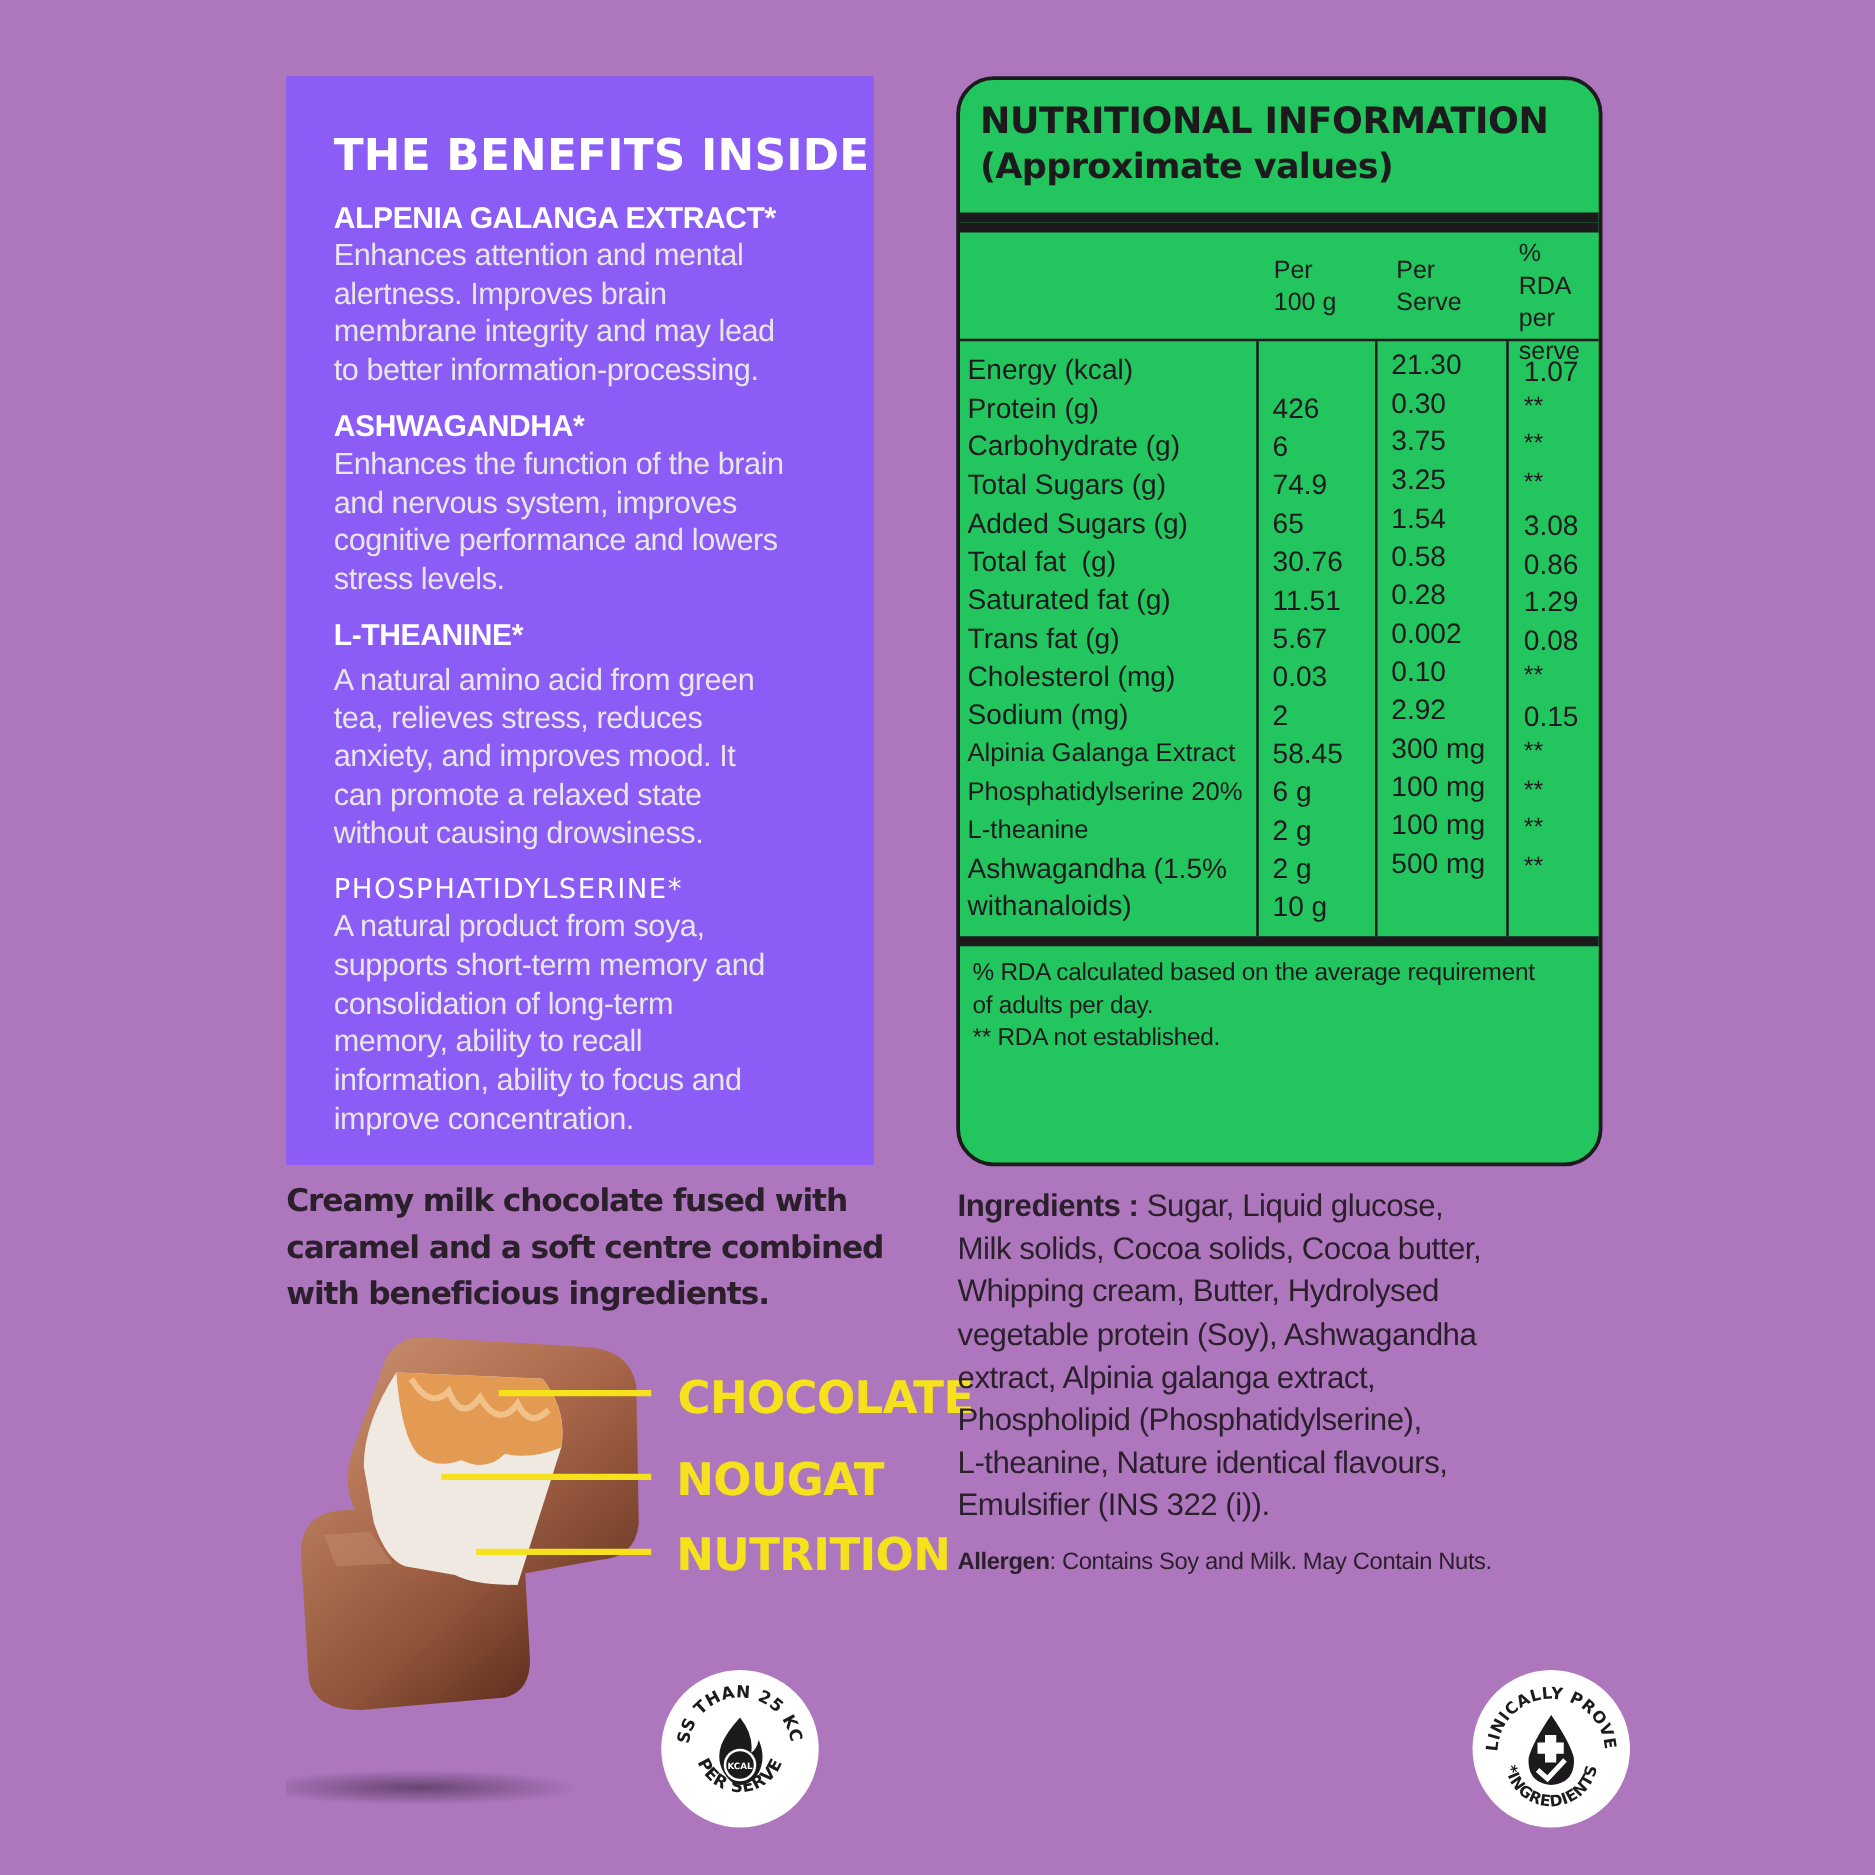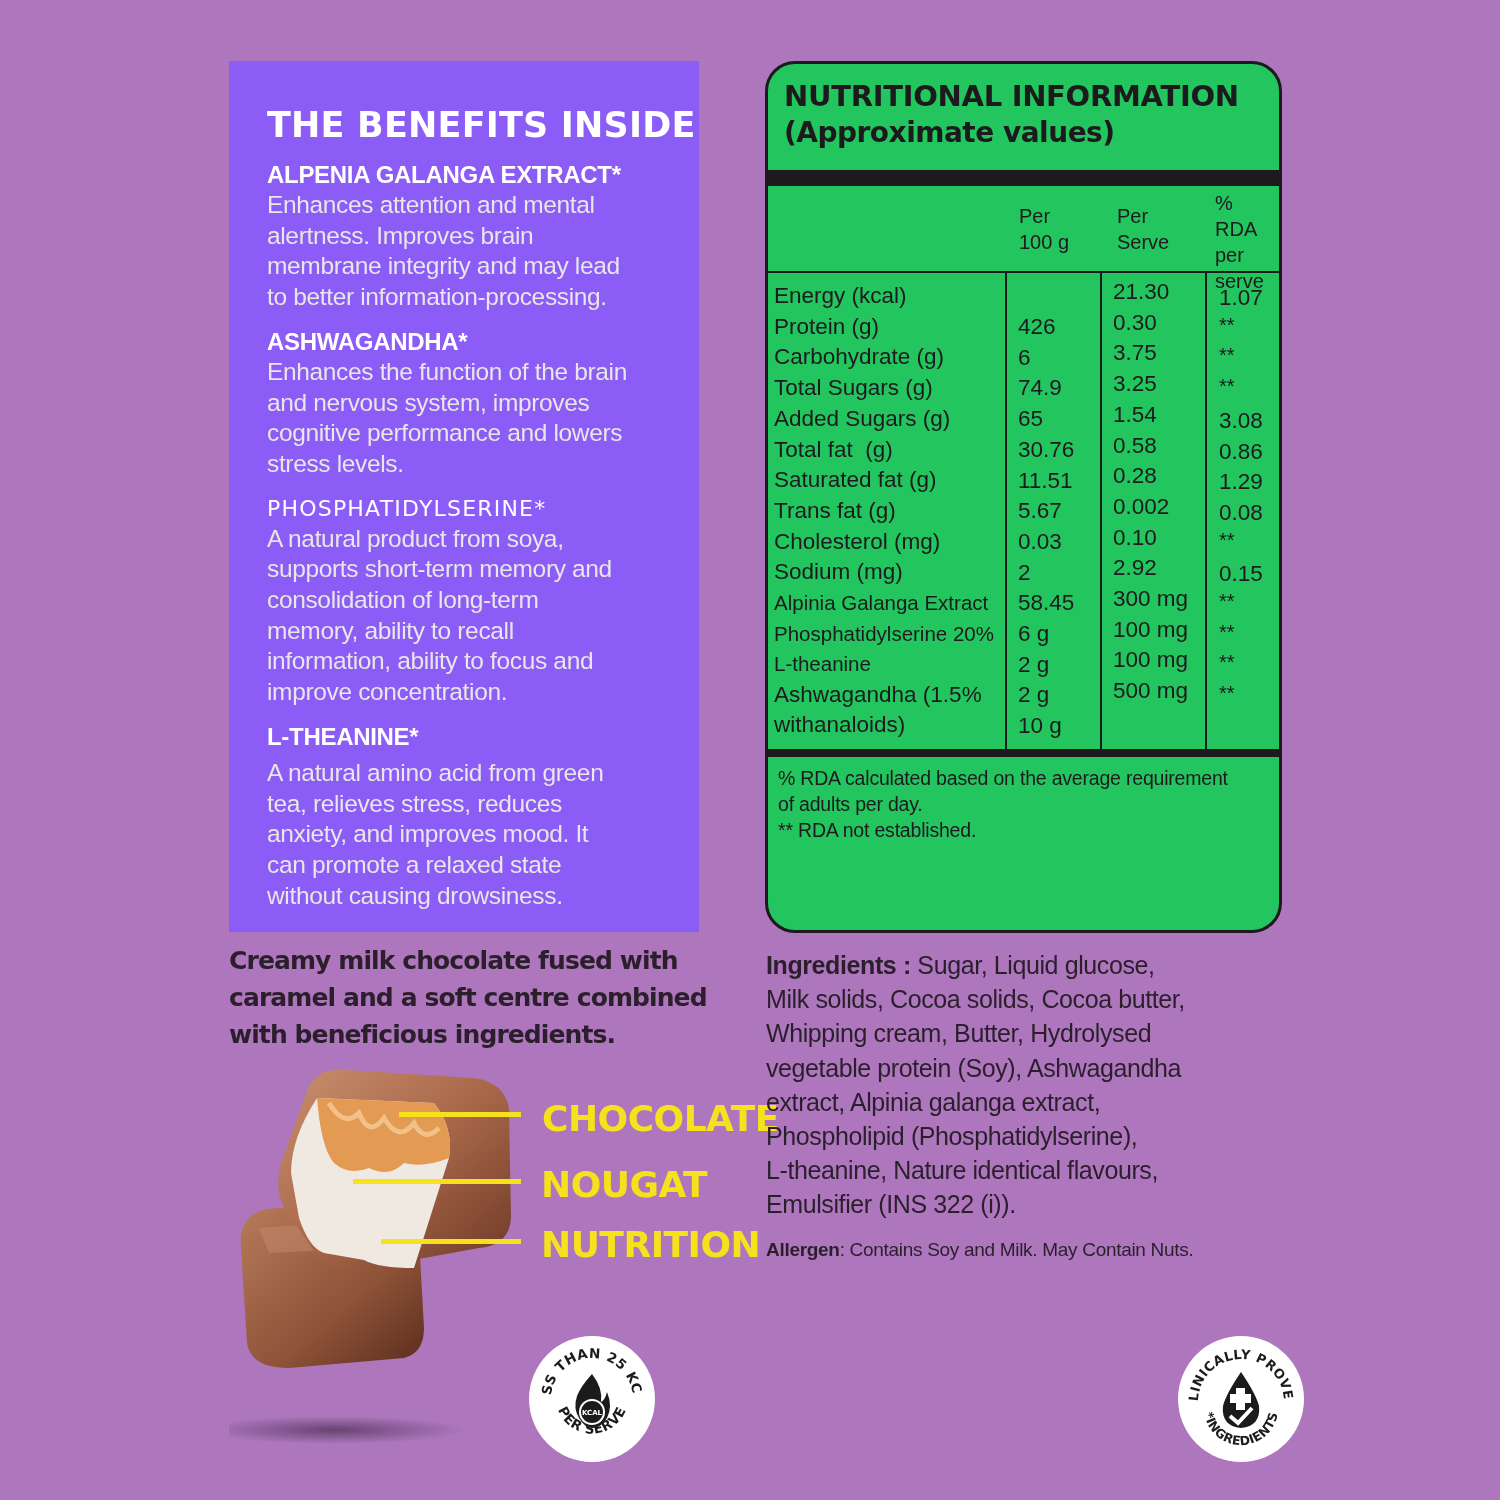--- a/index.html
+++ b/index.html
@@ -126,35 +126,35 @@
 to better information-processing.</div>
   </div>
   <div class="benefit">
     <div class="benefit-name">ASHWAGANDHA*</div>
     <div class="benefit-desc">Enhances the function of the brain
 and nervous system, improves
 cognitive performance and lowers
 stress levels.</div>
   </div>
   <div class="benefit">
+    <div class="benefit-name" style="margin-bottom:6px;">L-THEANINE*</div>
+    <div class="benefit-desc">A natural amino acid from green
+tea, relieves stress, reduces
+anxiety, and improves mood. It
+can promote a relaxed state
+without causing drowsiness.</div>
+  </div>
+  <div class="benefit">
     <div class="benefit-name wide">PHOSPHATIDYLSERINE*</div>
     <div class="benefit-desc">A natural product from soya,
 supports short-term memory and
 consolidation of long-term
 memory, ability to recall
 information, ability to focus and
 improve concentration.</div>
-  </div>
-  <div class="benefit">
-    <div class="benefit-name" style="margin-bottom:6px;">L-THEANINE*</div>
-    <div class="benefit-desc">A natural amino acid from green
-tea, relieves stress, reduces
-anxiety, and improves mood. It
-can promote a relaxed state
-without causing drowsiness.</div>
   </div>
 </section>
 
 <p class="tagline">Creamy milk chocolate fused with
 caramel and a soft centre combined
 with beneficious ingredients.</p>
 
 <div class="choc-area">
   <svg class="choc-svg" width="480" height="380" viewBox="0 0 480 380">
     <defs>

